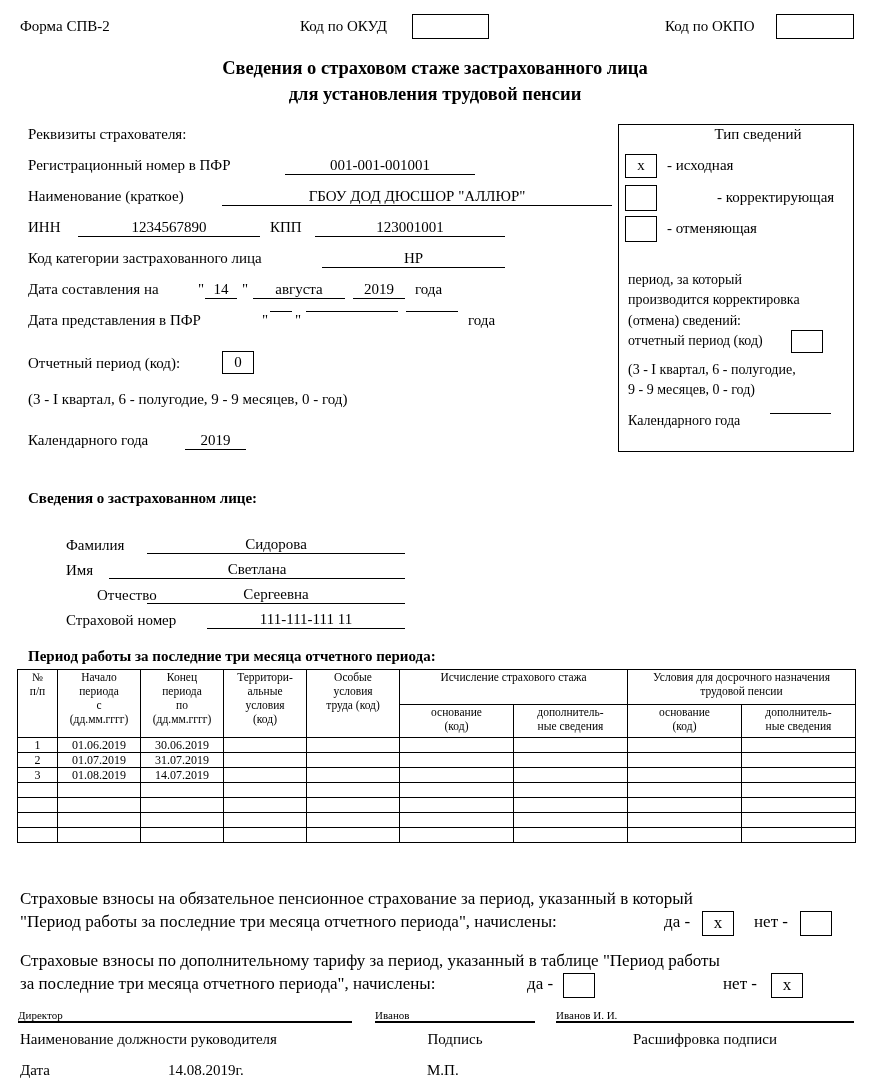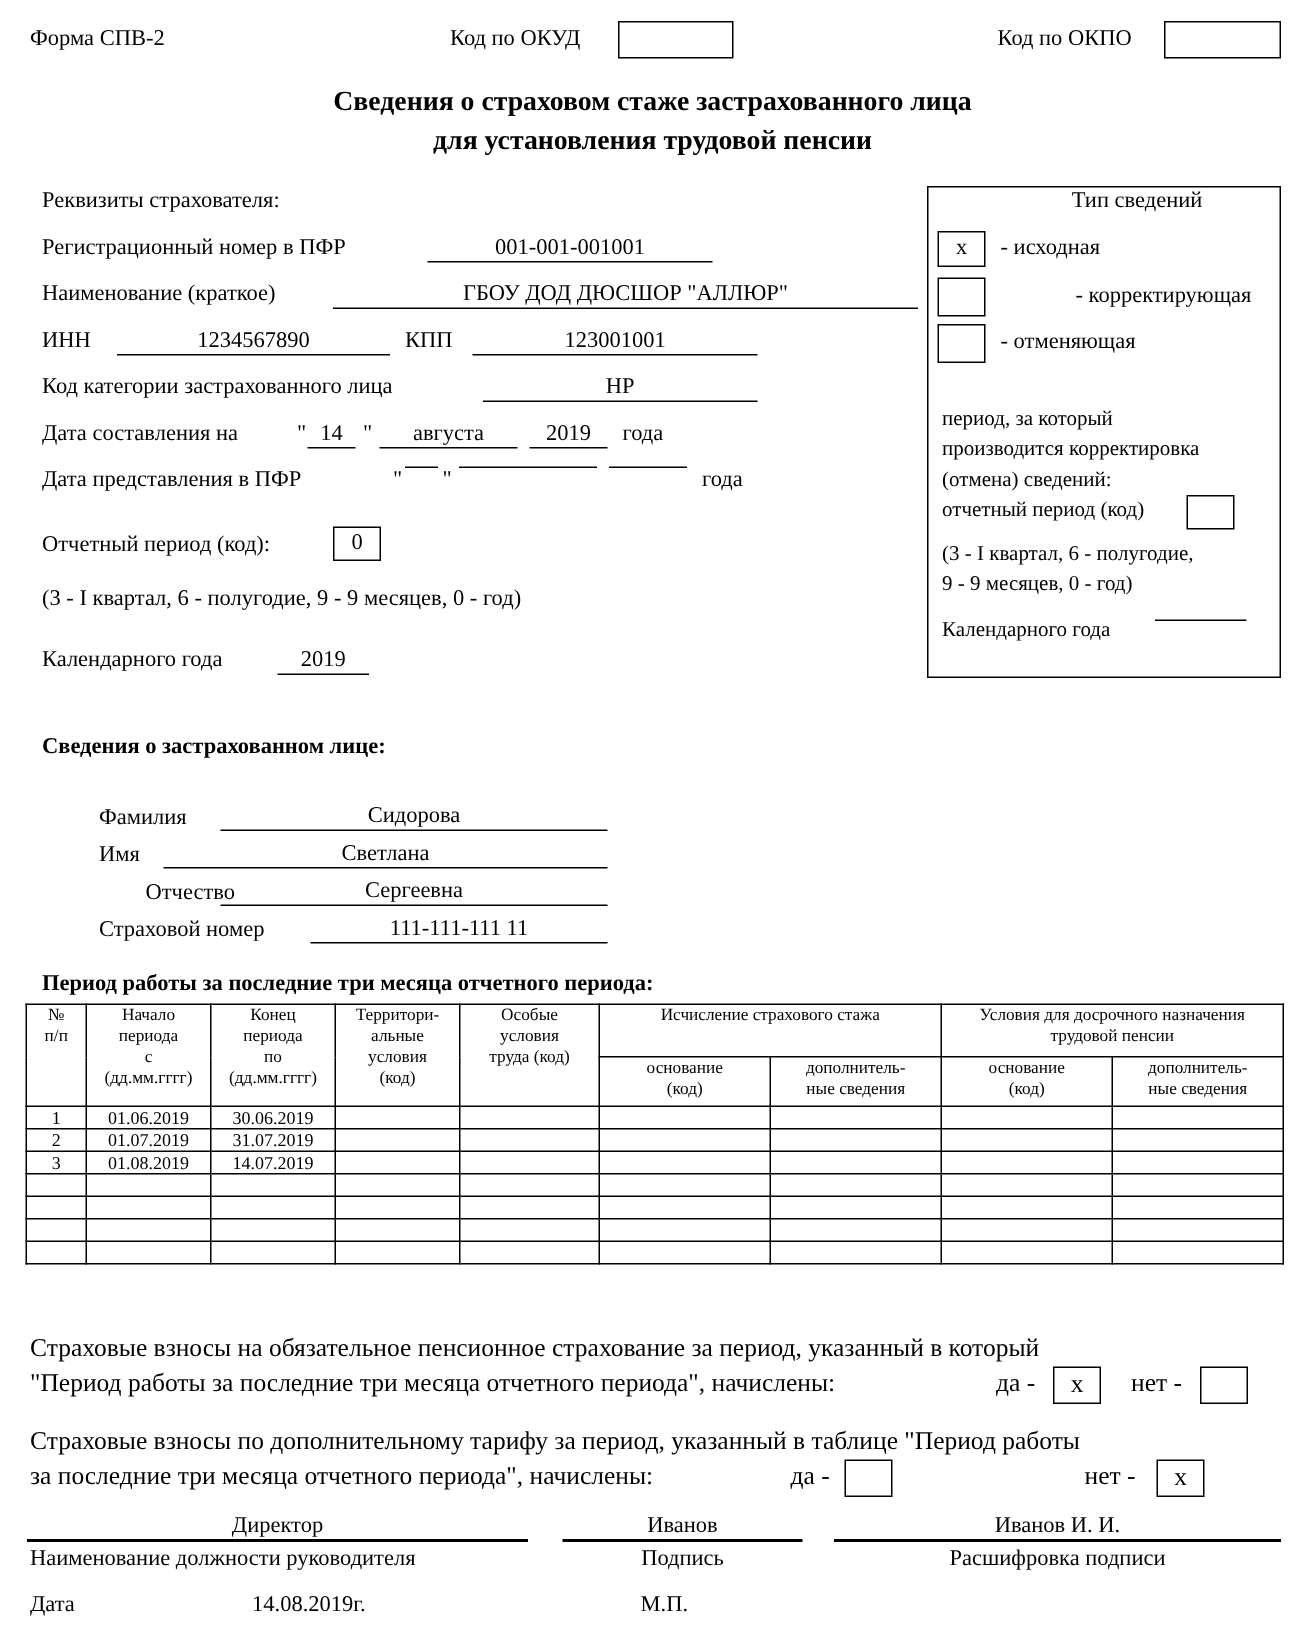--- a/index.html
+++ b/index.html
@@ -15,21 +15,21 @@
   .bold { font-weight: bold; }
   .tipbox { position: absolute; left: 618px; top: 124px; width: 236px; height: 328px;
             border: 1.5px solid #000; box-sizing: border-box; }
   table.grid { position: absolute; left: 17px; top: 669px; width: 838px;
                border-collapse: collapse; table-layout: fixed; font-size: 11.5px; }
   table.grid td, table.grid th { border: 1.5px solid #000; padding: 0; text-align: center;
                font-weight: normal; line-height: 14px; vertical-align: top; }
   table.grid tr.data td { height: 14px; line-height: 14px; font-size: 12px; }
   .para { position: absolute; left: 20px; width: 830px; font-size: 17px; line-height: 26px;
           text-align: justify; }
-  .sigline { position: absolute; border-bottom: 2px solid #000; text-align: center; font-size: 15px; }
+  .sigline { position: absolute; border-bottom: 2px solid #000; text-align: left; font-size: 11px; }
 </style>
 </head>
 <body>
 
 <div class="abs" style="left:20px; top:18px;">Форма СПВ-2</div>
 <div class="abs" style="left:300px; top:18px;">Код по ОКУД</div>
 <div class="box" style="left:412px; top:14px; width:77px; height:25px;"></div>
 <div class="abs" style="left:665px; top:18px;">Код по ОКПО</div>
 <div class="box" style="left:776px; top:14px; width:78px; height:25px;"></div>
 

